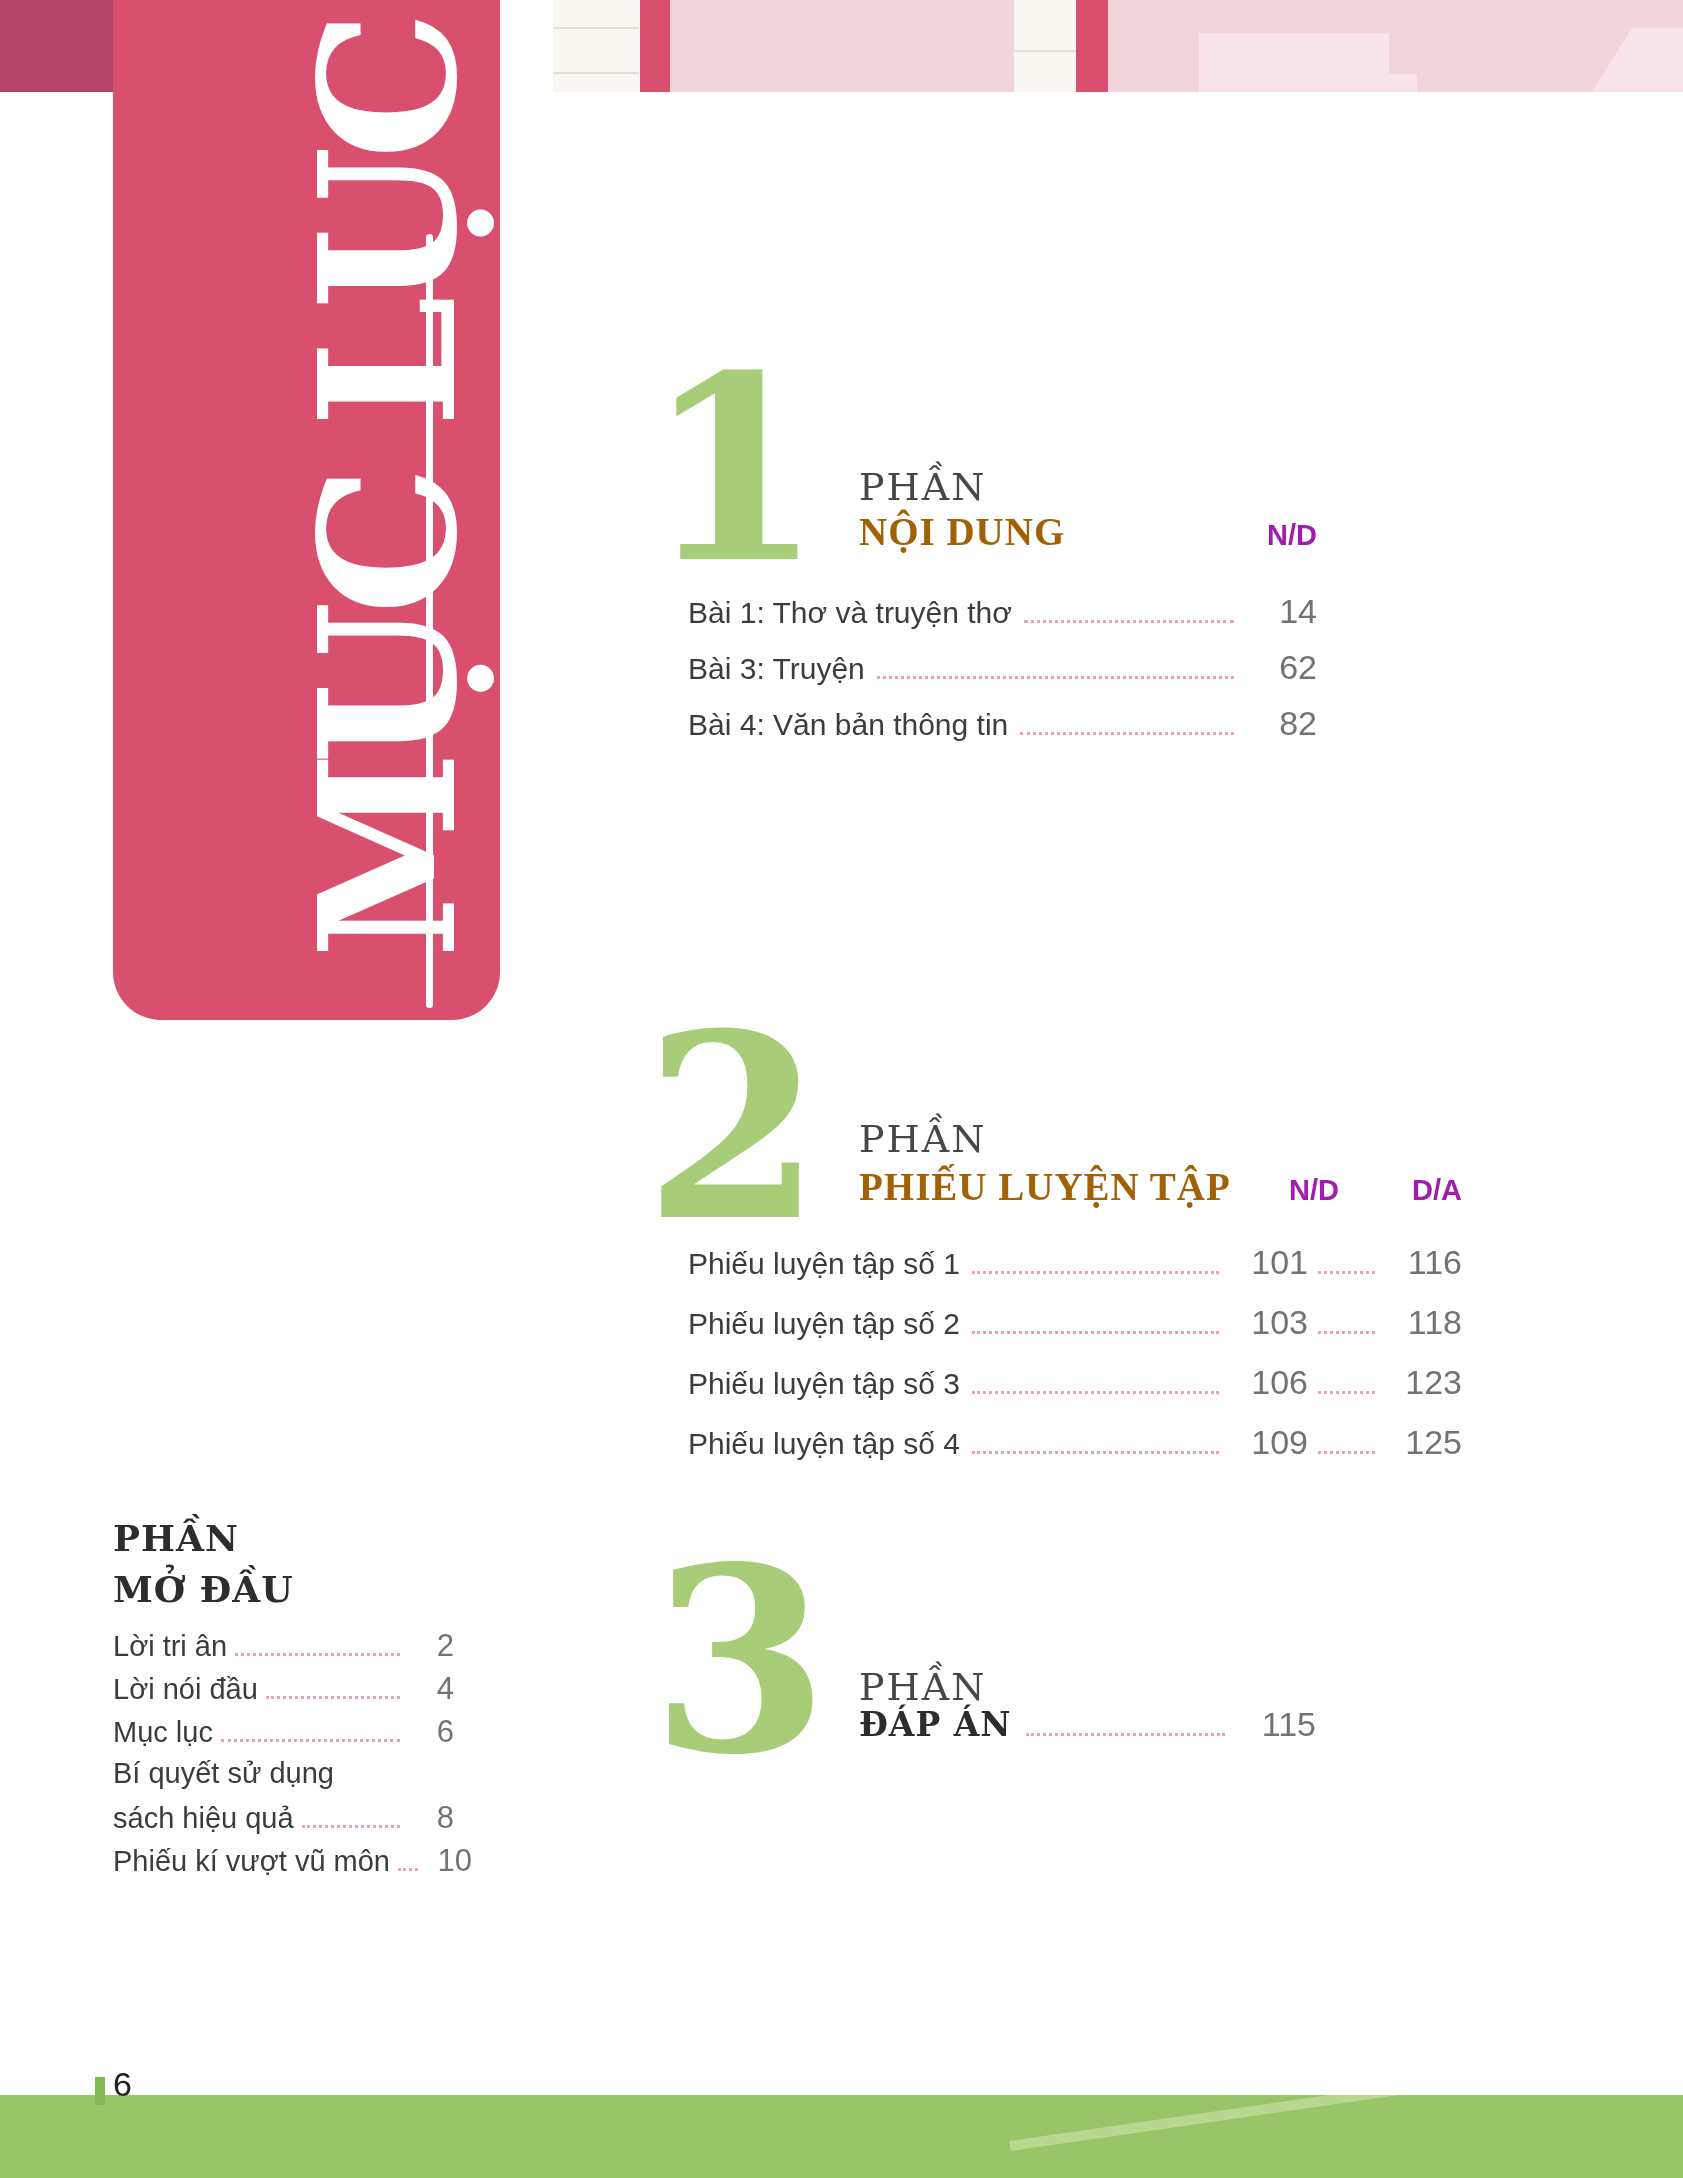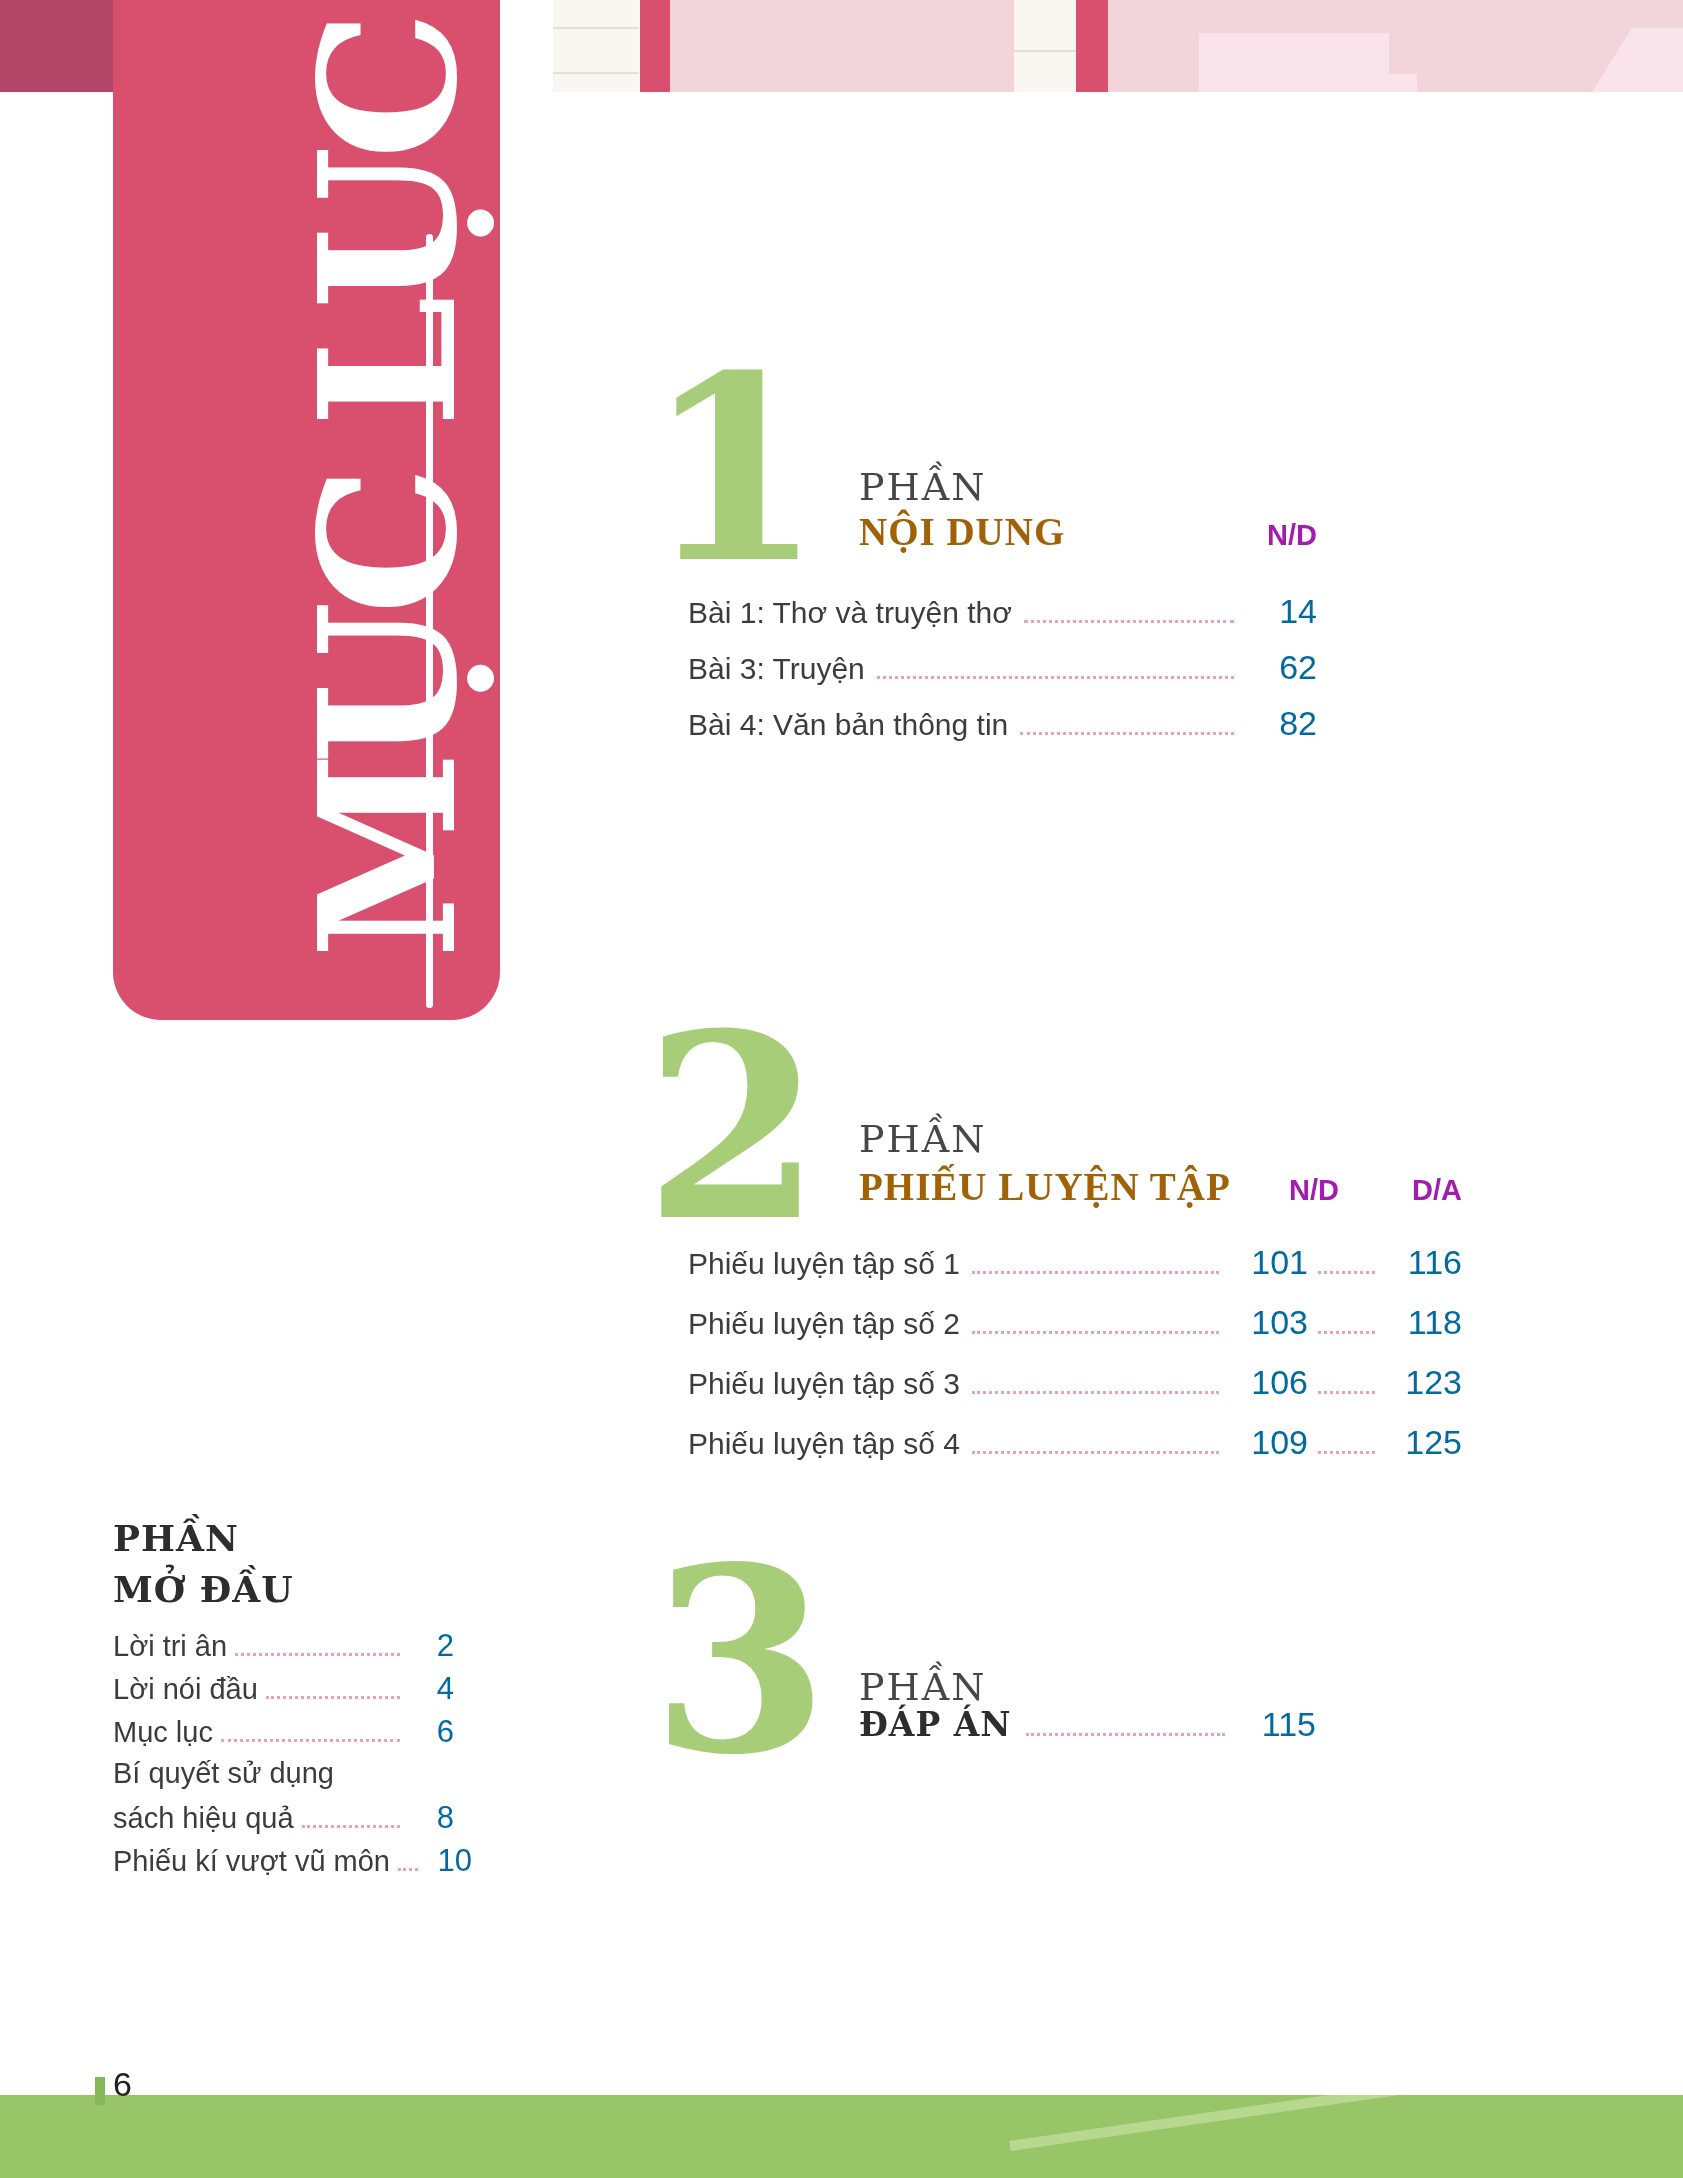--- a/index.html
+++ b/index.html
@@ -59,21 +59,21 @@
 
   
   .toc-list{position:absolute;}
   .s1-list{left:688px;top:592px;width:629px;}
   .s2-list{left:688px;top:1243px;width:774px;}
   .toc-row{display:flex;align-items:baseline;height:42px;margin-bottom:14px;}
   .s2-list .toc-row{height:44px;margin-bottom:16px;}
   .toc-title{font-size:30px;color:#3c3c3c;white-space:nowrap;}
   .toc-leader{flex:1;border-bottom:3px dotted #e7a3b4;margin:0 12px;min-width:20px;}
   .toc-leader-mid{width:57px;border-bottom:3px dotted #e7a3b4;margin:0 10px;}
-  .toc-num{font-size:34px;color:#0369a1;text-align:right;min-width:71px;white-space:nowrap;}
+  .toc-num{font-size:34px;color:#737373;text-align:right;min-width:71px;white-space:nowrap;}
   .s2-list .toc-num{min-width:77px;}
   .toc-num-2{min-width:61px;}
 
   
   .s3-row{position:absolute;left:859px;top:1705px;width:457px;display:flex;align-items:baseline;}
   .s3-row .answer-title{font-family:"DejaVu Serif",serif;font-weight:bold;font-size:33px;
                         letter-spacing:1px;color:#2d2d2d;white-space:nowrap;}
   .s3-row .toc-leader{margin:0 14px;}
   .s3-row .toc-num{min-width:77px;}
 

